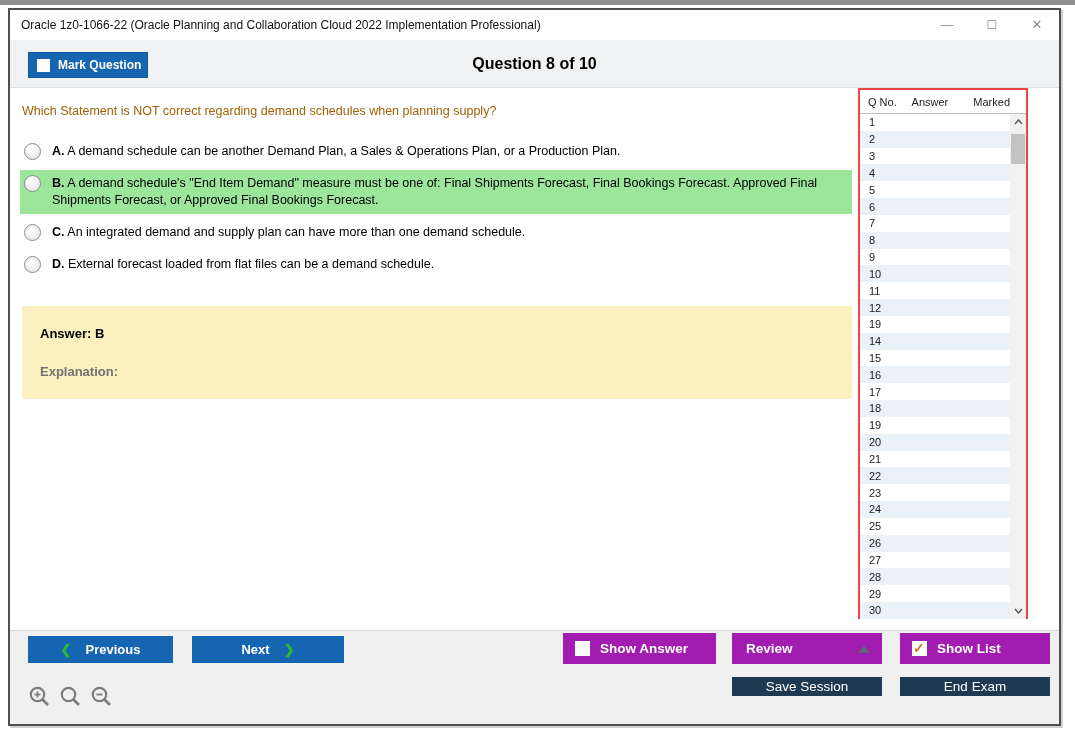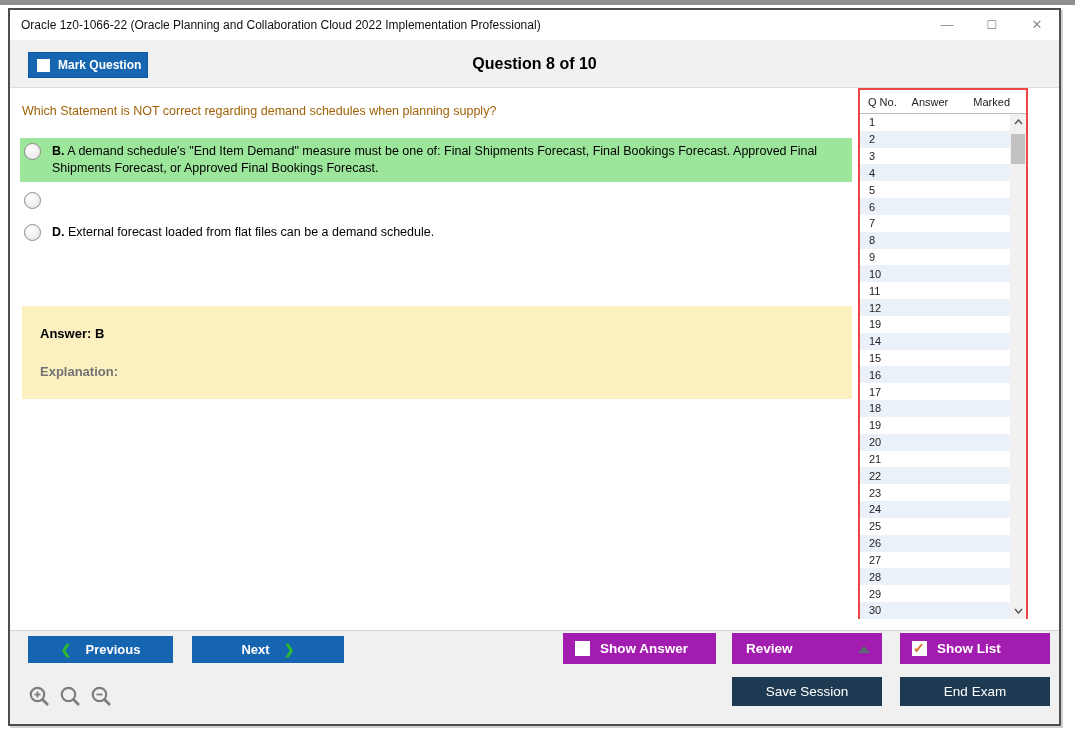--- a/index.html
+++ b/index.html
@@ -69,21 +69,21 @@
   .scroll-down { bottom:0; }
   .scroll-thumb { position:absolute; left:1px; top:20px; width:14px; height:30px; background:#c2c2c2; cursor:pointer; }
 
   
   .footer { position:absolute; left:0; top:620px; width:100%; height:94px;
             background:#f0f0f0; border-top:1px solid #d5d5d5; }
   .btn { position:absolute; display:flex; align-items:center; justify-content:center;
          color:#ffffff; font-weight:bold; cursor:pointer; }
   .btn-blue { background:#1565b0; height:27px; font-size:13px; }
   .btn-orange { background:#a21caf; height:31px; font-size:13.5px; }
-  .btn-navy { background:#1e3a52; height:29px; font-size:13.5px; font-weight:normal;align-items:center; }
+  .btn-navy { background:#1e3a52; height:19px; font-size:13.5px; font-weight:normal;align-items:center; }
   .prev-btn { left:18px; top:5px; width:145px; gap:14px; }
   .next-btn { left:182px; top:5px; width:152px; gap:14px; }
   .chevron { color:#2eb82e; font-size:13px; font-weight:bold; }
   .show-answer-btn { left:553px; top:2px; width:153px; gap:10px; justify-content:flex-start; padding-left:12px; }
   .review-btn { left:722px; top:2px; width:150px; justify-content:flex-start; padding-left:14px; }
   .review-arrow { position:absolute; right:12px; top:13px; width:0; height:0;
                   border-left:6px solid transparent; border-right:6px solid transparent;
                   border-bottom:7px solid #5b6b73; }
   .show-list-btn { left:890px; top:2px; width:150px; gap:10px; justify-content:flex-start; padding-left:12px; }
   .checkbox { width:15px; height:15px; background:#ffffff; display:inline-block; position:relative; }
@@ -115,28 +115,33 @@
     <div class="mark-btn">
       <span class="mark-checkbox"></span>
       <span>Mark Question</span>
     </div>
     <div class="q-counter">Question 8 of 10</div>
   </div>
 
   <div class="content">
     <div class="question-text">Which Statement is NOT correct regarding demand schedules when planning supply?</div>
     <div class="options">
+    <div class="option-row">
+      <span class="radio"></span>
+      <span class="option-label"><span class="option-letter">A.</span> <span class="option-text">A demand schedule can be another Demand Plan, a Sales &amp; Operations Plan, or a Production Plan.</span></span>
+    </div>
 
     <div class="option-row highlighted">
       <span class="radio"></span>
       <span class="option-label"><span class="option-letter">B.</span> <span class="option-text">A demand schedule's "End Item Demand" measure must be one of: Final Shipments Forecast, Final Bookings Forecast. Approved Final Shipments Forecast, or Approved Final Bookings Forecast.</span></span>
     </div>
 
     <div class="option-row">
       <span class="radio"></span>
+      <span class="option-label"><span class="option-letter">C.</span> <span class="option-text">An integrated demand and supply plan can have more than one demand schedule.</span></span>
     </div>
 
     <div class="option-row">
       <span class="radio"></span>
       <span class="option-label"><span class="option-letter">D.</span> <span class="option-text">External forecast loaded from flat files can be a demand schedule.</span></span>
     </div>
   </div>
     <div class="answer-box">
       <div class="answer-line">Answer: B</div>
       <div class="explanation-line">Explanation:</div>

